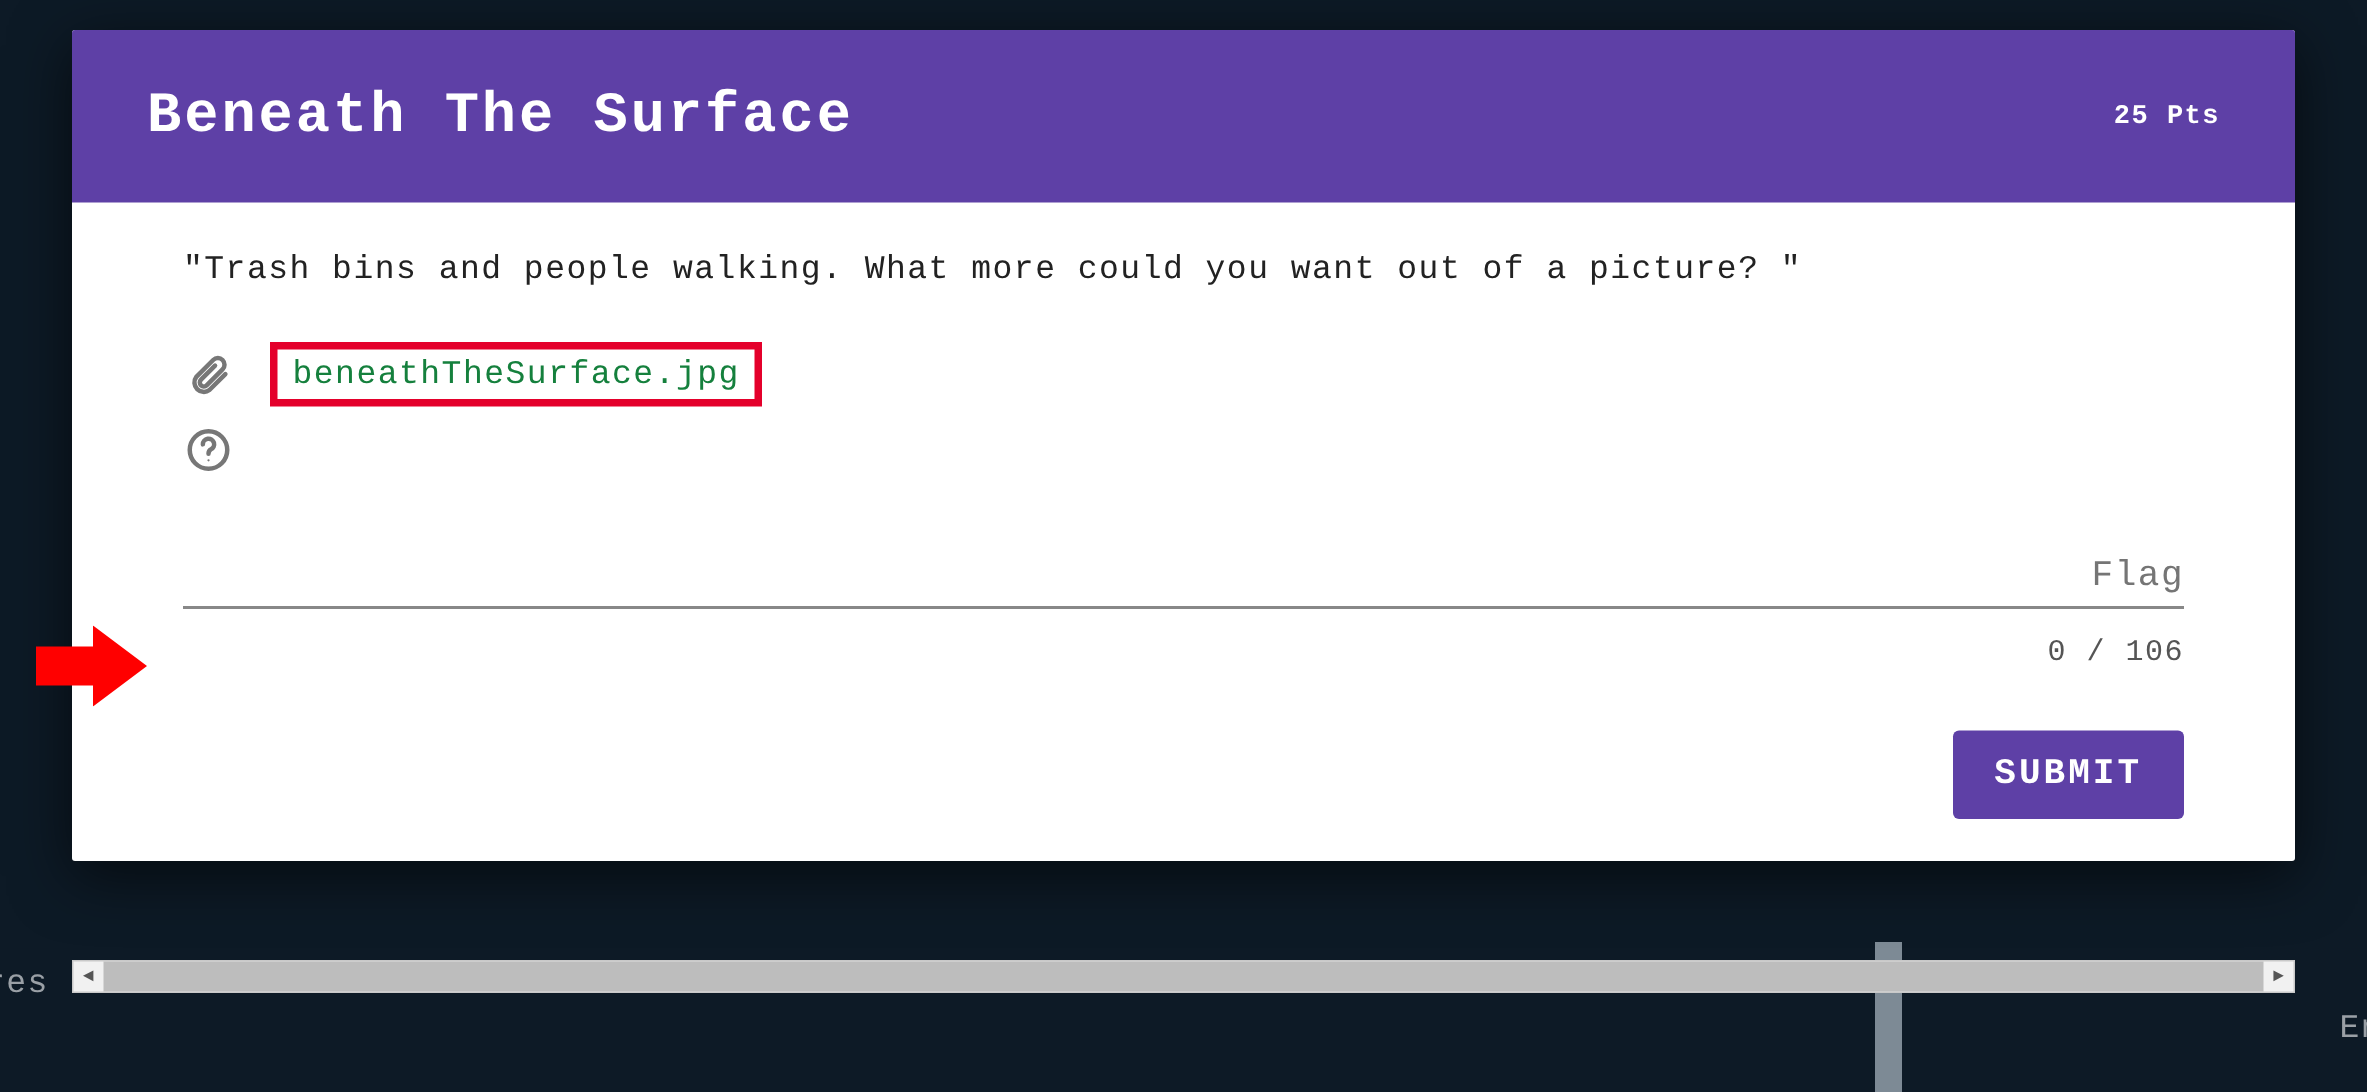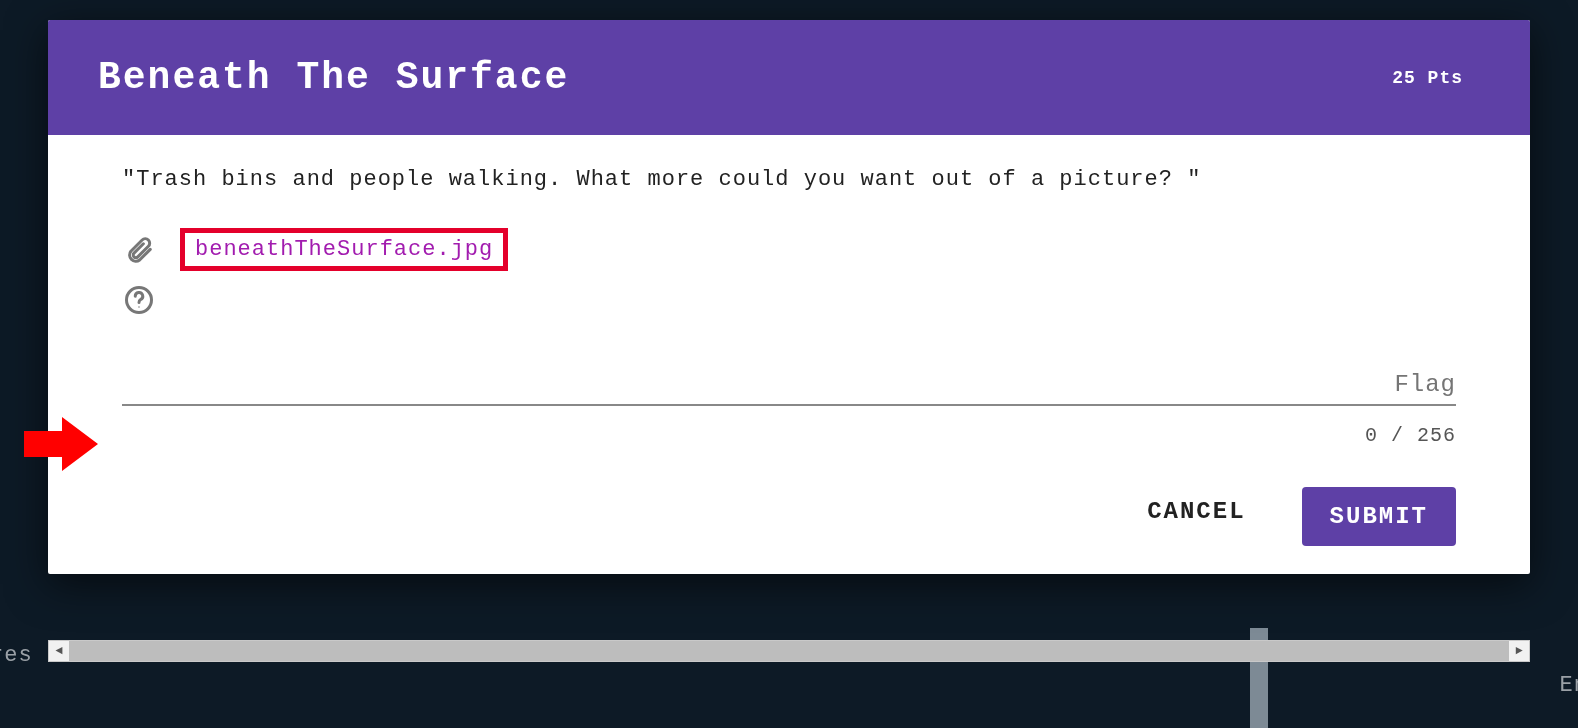--- a/index.html
+++ b/index.html
@@ -29,21 +29,21 @@
     right: 48px;
     background: #ffffff;
     box-shadow: 0 10px 40px rgba(0,0,0,0.6);
     border-radius: 2px;
     overflow: hidden;
   }
 
   .modal-header {
     background: #5e40a6;
     color: #ffffff;
-    padding: 36px 67px 36px 50px;
+    padding: 36px 50px 36px 50px;
     display: flex;
     justify-content: space-between;
     align-items: center;
   }
   .modal-header h1 {
     font-size: 38px;
     font-weight: bold;
     letter-spacing: 2px;
   }
   .modal-header .pts {
@@ -73,21 +73,21 @@
     width: 34px;
     height: 34px;
     display: flex;
     align-items: center;
     justify-content: center;
     flex-shrink: 0;
   }
   .row .link {
     font-size: 22px;
     letter-spacing: 1px;
-    color: #a21caf;
+    color: #15803d;
     padding: 4px 10px;
     cursor: pointer;
     text-decoration: none;
   }
   .row.attach .link { border: 5px solid #e4002b; }
   .row.hint .link { border: 5px solid #00a3e0; }
 
   .flag-wrap {
     position: relative;
     margin-top: 48px;
@@ -214,24 +214,23 @@
           <path d="M9 9a3 3 0 1 1 4.2 2.7c-.9.5-1.2 1.1-1.2 2.3"></path>
           <circle cx="12" cy="17.5" r="0.6" fill="#777" stroke="none"></circle>
         </svg>
       </span>
     </div>
 
     <div class="flag-wrap">
       <input class="flag-input" type="text" placeholder="Flag" style="">
     </div>
 
-    <div class="counter">0 / 256</div>
+    <div class="counter">0 / 106</div>
 
     <div class="actions">
-      <button class="btn cancel">CANCEL</button>
       <button class="btn submit">SUBMIT</button>
     </div>
   </div>
 </div>
 
 <div class="arrow" style="left:24px; top:417px;">
   <svg viewBox="0 0 74 54" width="74" height="54">
     <polygon points="0,14 38,14 38,0 74,27 38,54 38,40 0,40" fill="#ff0000"></polygon>
   </svg>
 </div>

